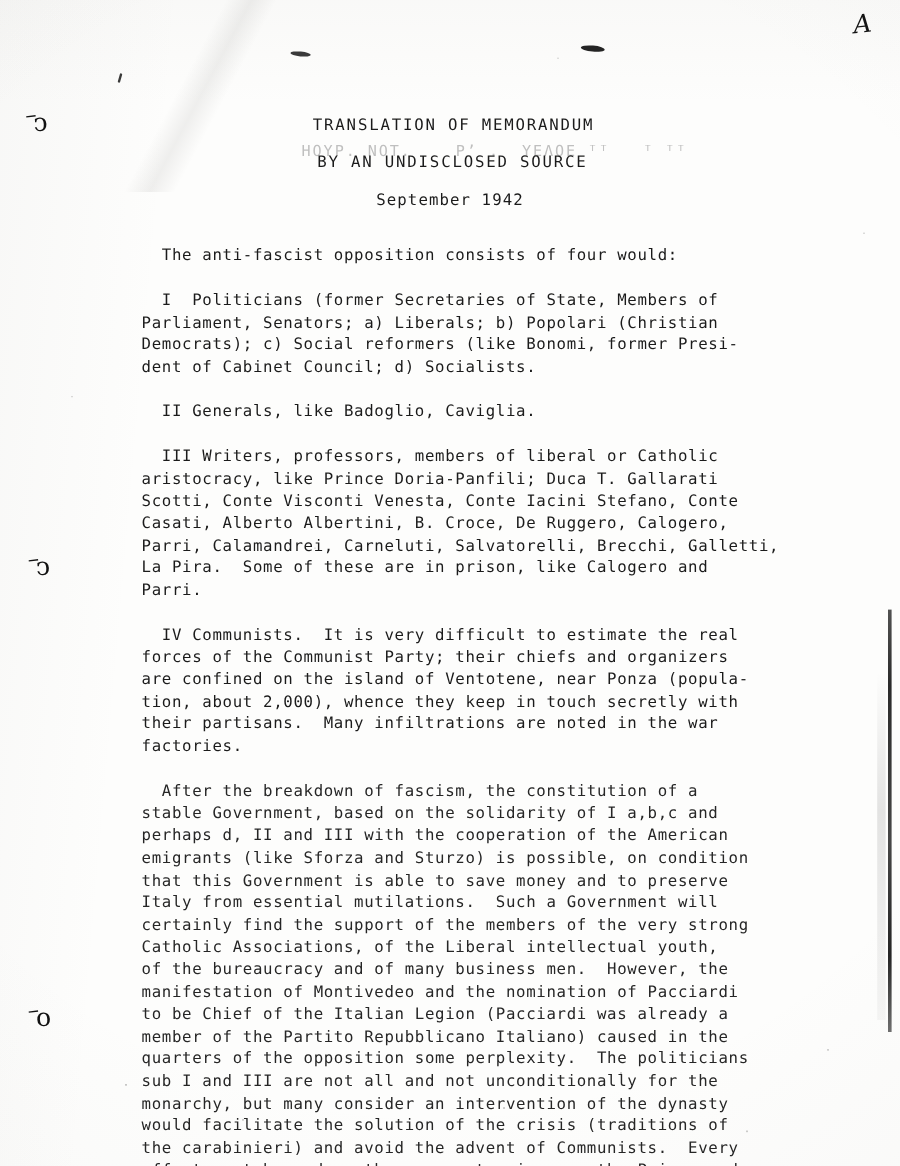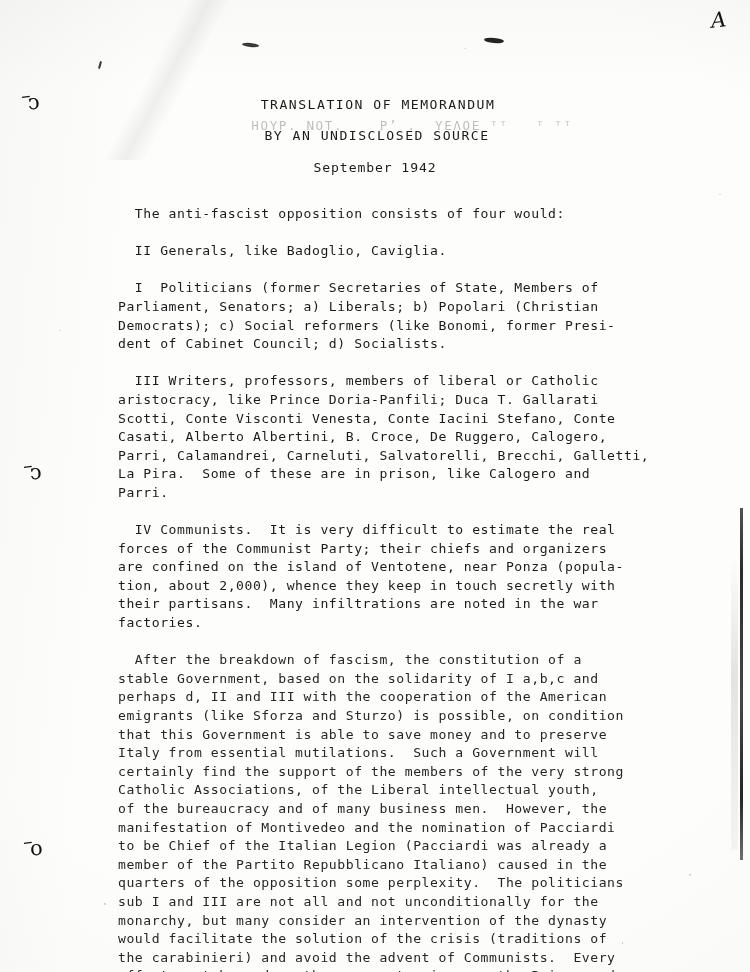--- a/index.html
+++ b/index.html
@@ -248,25 +248,25 @@
     <div class="ghost-line">ΗΟΥΡ. ΝΟΤ.    Ρ’ .  ΥΕΛΟΕ ᵀᵀ   ᵀ ᵀᵀ</div>
 
     <div class="header-block">
       <span class="typed header-line header-line-1">TRANSLATION OF MEMORANDUM</span>
       <span class="typed header-line header-line-2">BY AN UNDISCLOSED SOURCE</span>
       <span class="typed header-date">September 1942</span>
     </div>
 
     <div class="body-block">
       <p class="typed para">  The anti-fascist opposition consists of four would:</p>
-      <p class="typed para">  II Generals, like Badoglio, Caviglia.</p>
       <p class="typed para">  I  Politicians (former Secretaries of State, Members of
 Parliament, Senators; a) Liberals; b) Popolari (Christian
 Democrats); c) Social reformers (like Bonomi, former Presi-
 dent of Cabinet Council; d) Socialists.</p>
+      <p class="typed para">  II Generals, like Badoglio, Caviglia.</p>
       <p class="typed para">  III Writers, professors, members of liberal or Catholic
 aristocracy, like Prince Doria-Panfili; Duca T. Gallarati
 Scotti, Conte Visconti Venesta, Conte Iacini Stefano, Conte
 Casati, Alberto Albertini, B. Croce, De Ruggero, Calogero,
 Parri, Calamandrei, Carneluti, Salvatorelli, Brecchi, Galletti,
 La Pira.  Some of these are in prison, like Calogero and
 Parri.</p>
       <p class="typed para">  IV Communists.  It is very difficult to estimate the real
 forces of the Communist Party; their chiefs and organizers
 are confined on the island of Ventotene, near Ponza (popula-

